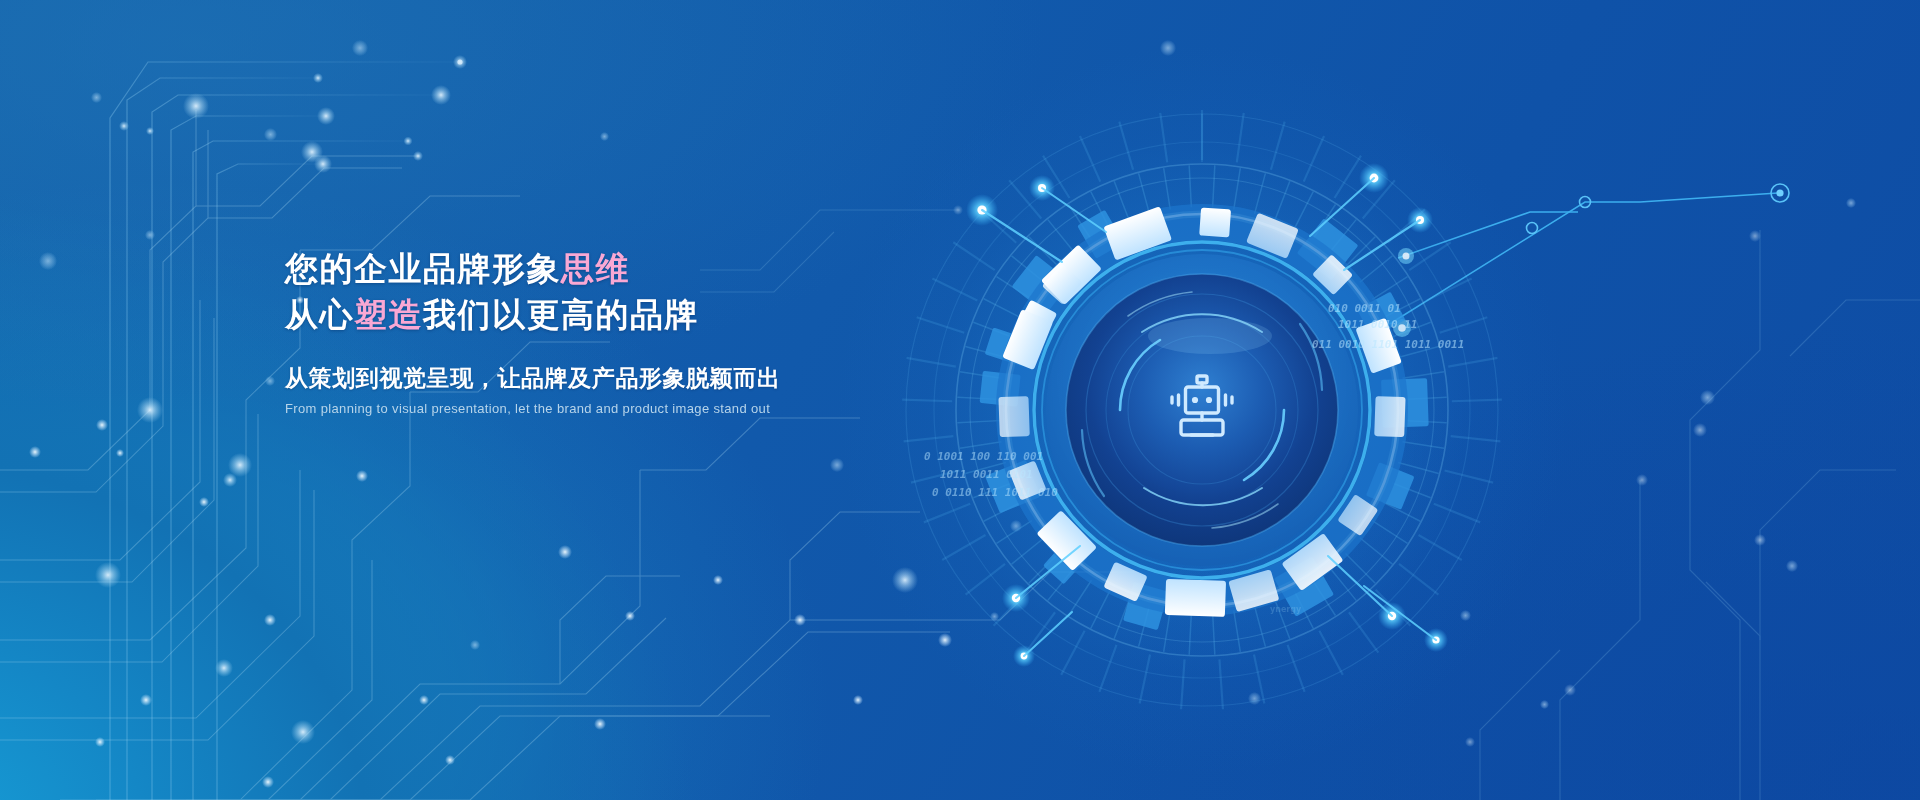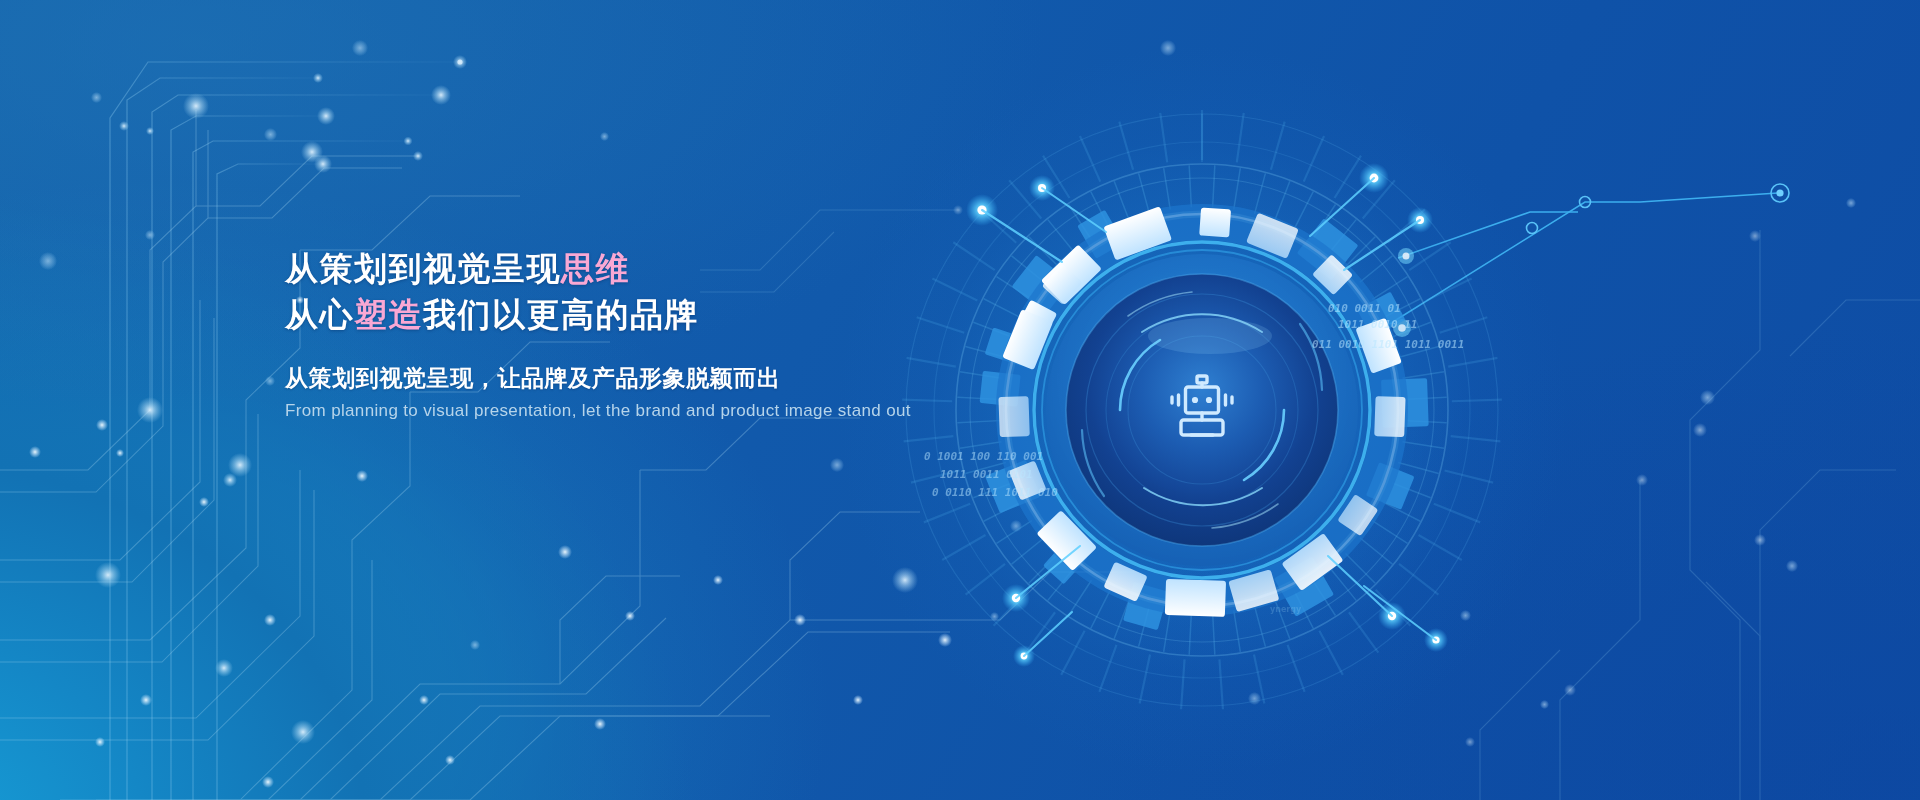--- a/index.html
+++ b/index.html
@@ -79,21 +79,21 @@
     margin-top:25px;
     font-size:23px;
     font-weight:bold;
     color:#ffffff;
     letter-spacing:0.6px;
     white-space:nowrap;
     text-shadow:0 1px 2px rgba(4,40,92,0.34);
   }
   .sub-en {
     margin-top:7px;
-    font-size:17px;
+    font-size:13px;
     font-weight:normal;
     color:#b6d4ea;
     letter-spacing:0.35px;
     white-space:nowrap;
   }
 
   
   .conn { position:absolute; left:1380px; top:140px; width:540px; height:280px; }
   .conn svg { width:540px; height:280px; display:block; }
 
@@ -622,21 +622,21 @@
         </g>
 
         <circle cx="31" cy="26" r="3.1" fill="#cfeaff"></circle>
         <circle cx="45" cy="26" r="3.1" fill="#cfeaff"></circle>
       </svg>
     </div>
   </div>
 
   <div class="copy">
     <div class="hl">
-      <span>从策划到视觉呈现</span><span class="em">思维</span>
+      <span>您的企业品牌形象</span><span class="em">思维</span>
     </div>
     <div class="hl">
       <span>从心</span><span class="em">塑造</span><span>我们以更高的品牌</span>
     </div>
     <div class="sub-cn">从策划到视觉呈现，让品牌及产品形象脱颖而出</div>
     <div class="sub-en">From planning to visual presentation, let the brand and product image stand out</div>
   </div>
 
 </div>
 

